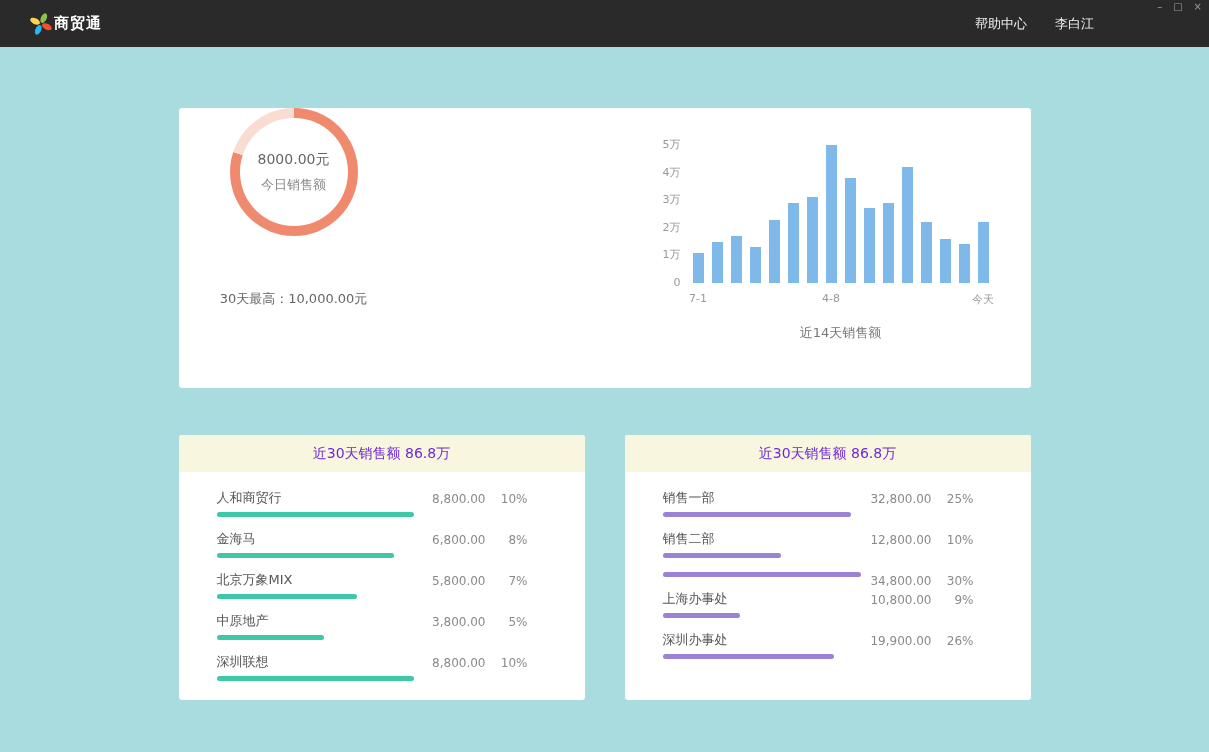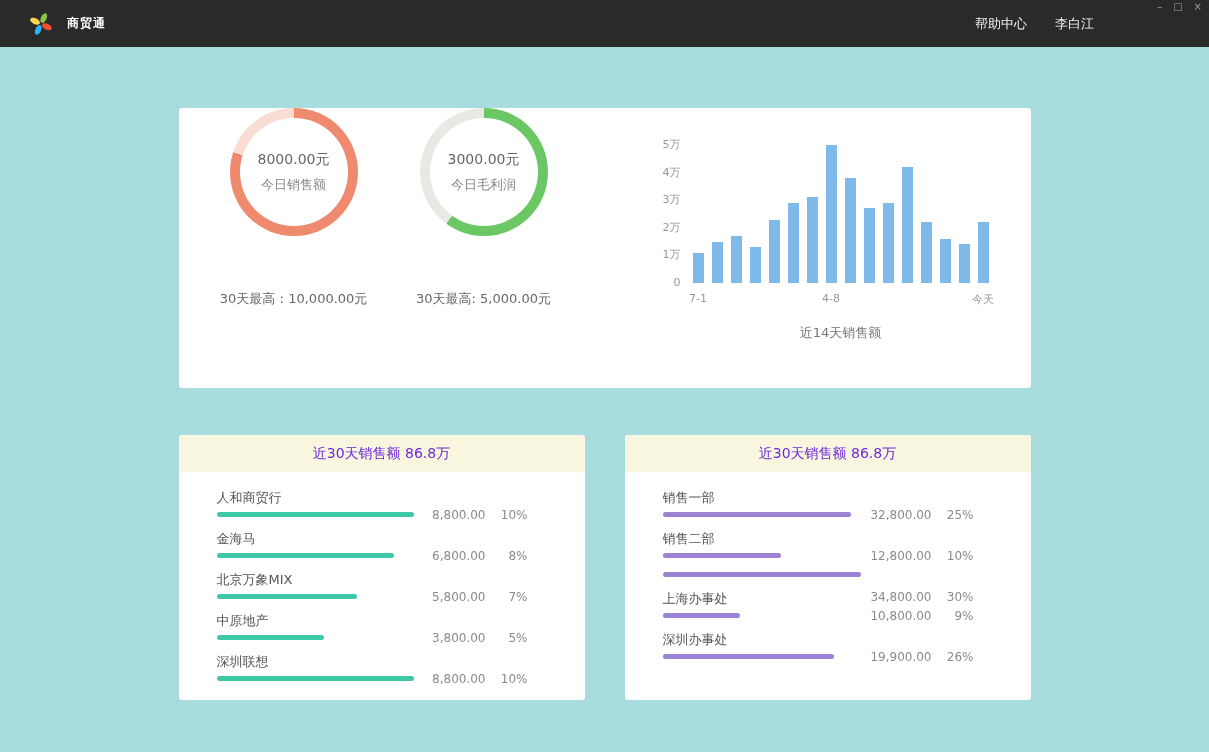--- a/index.html
+++ b/index.html
@@ -9,21 +9,21 @@
     font-family:"DejaVu Sans","Liberation Sans",sans-serif;
     overflow:hidden;
   }
 
   
   .titlebar {
     height:47px; background:#2a2a2a; color:#fff;
     display:flex; align-items:center; padding:0 0 0 28px; position:relative;
   }
   .logo { width:26px; height:26px; display:flex; }
-  .app-title { font-size:12px; font-weight:bold; margin-left:13px; letter-spacing:1px; }
+  .app-title { font-size:15px; font-weight:bold; letter-spacing:1px; }
   .titlebar-right {
     margin-left:auto; display:flex; align-items:center; gap:28px;
     font-size:13px; color:#f0f0f0; margin-right:115px;
   }
   .titlebar-right span { cursor:pointer; }
   .window-controls {
     position:absolute; top:2px; right:7px; display:flex; gap:11px;
     color:#9a9a9a; font-size:10px; line-height:10px;
   }
   .window-controls span { cursor:pointer; }
@@ -71,21 +71,21 @@
   .list-card header {
     height:37px; background:#f9f6e0;
     display:flex; align-items:center; justify-content:center;
     font-size:14px; color:#6d28d9;
   }
   .rows { padding:18px 57px 0 38px; }
   .row { position:relative; margin-bottom:14px; }
   .row-name { font-size:13px; color:#555; margin-bottom:7px; line-height:15px; }
   .row-bar { height:5px; border-radius:3px; }
   .row-val {
-    position:absolute; right:0; top:18px;
+    position:absolute; right:0; top:2px;
     font-size:12px; color:#8a8a8a; display:flex; gap:14px; align-items:baseline;
   }
   .row-val .pct { min-width:28px; text-align:right; }
 </style>
 </head>
 <body>
 
 <div class="titlebar">
   <span class="logo">
     <svg width="26" height="26" viewBox="0 0 26 26">
@@ -112,29 +112,20 @@
   <div class="donut-block">
     <div class="donut" id="donut-sales" style="background: conic-gradient(rgb(240, 138, 110) 0deg, rgb(240, 138, 110) 80%, rgb(249, 220, 210) 80%, rgb(249, 220, 210) 100%);">
       <div class="donut-center">
         <div class="donut-value">8000.00元</div>
         <div class="donut-label">今日销售额</div>
       </div>
     </div>
     <div class="donut-footer">30天最高：10,000.00元</div>
   </div>
 
-  <div class="donut-block">
-    <div class="donut" id="donut-profit" style="background: conic-gradient(rgb(106, 199, 100) 0deg, rgb(106, 199, 100) 60%, rgb(233, 233, 227) 60%, rgb(233, 233, 227) 100%);">
-      <div class="donut-center">
-        <div class="donut-value">3000.00元</div>
-        <div class="donut-label">今日毛利润</div>
-      </div>
-    </div>
-    <div class="donut-footer">30天最高: 5,000.00元</div>
-  </div>
 
   <div class="chart-block">
     <div class="chart-inner">
       <div class="chart-area" id="chart-area">
         <div class="bars" id="bars">
             <div class="bar" style="height: 30.36px; background: rgb(127, 185, 233);"></div>
             <div class="bar" style="height: 41.4px; background: rgb(127, 185, 233);"></div>
             <div class="bar" style="height: 46.92px; background: rgb(127, 185, 233);"></div>
             <div class="bar" style="height: 35.88px; background: rgb(127, 185, 233);"></div>
             <div class="bar" style="height: 63.48px; background: rgb(127, 185, 233);"></div>

